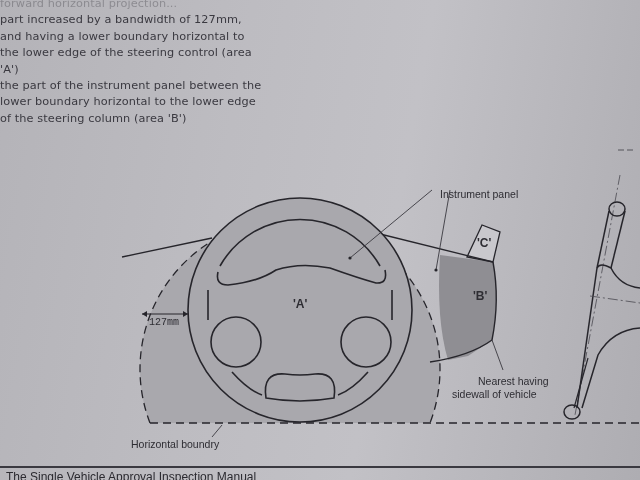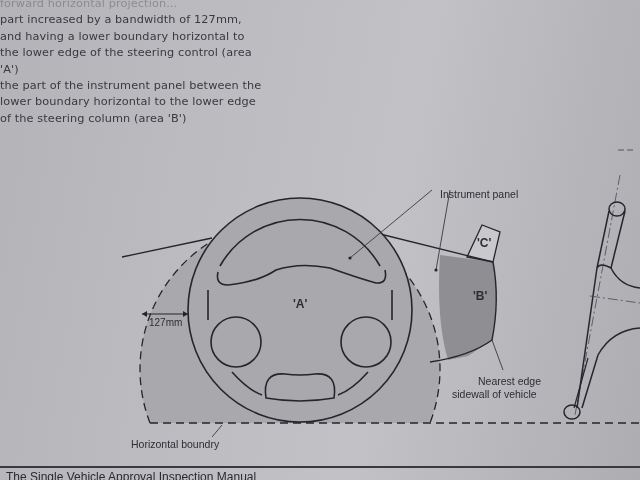--- a/index.html
+++ b/index.html
@@ -100,19 +100,19 @@
     <path d="M 588 358 L 574 408" stroke="#26252b" stroke-width="1.2"></path>
     <path d="M 590 296 L 640 303" stroke="#4a4950" stroke-width="0.8" stroke-dasharray="10 3 2 3"></path>
     <ellipse cx="572" cy="412" rx="8" ry="7" fill="none" stroke="#26252b" stroke-width="1.5"></ellipse>
   </g>
 </svg>
 
 <div class="lbl" style="left:413px; top:188px;margin-left:27px;">Instrument panel</div>
 <div class="lbl big" style="left:293px; top:297px;">'A'</div>
 <div class="lbl big" style="left:473px; top:289px;">'B'</div>
 <div class="lbl big" style="left:477px; top:236px;">'C'</div>
-<div class="lbl" style="left:149px; top:317px; font-size:10px;">127mm</div>
-<div class="lbl" style="left:478px; top:375px;">Nearest edge</div>
+<div class="lbl" style="left:149px; top:317px; font-size:10px;font-family:Liberation Mono, monospace;">127mm</div>
+<div class="lbl" style="left:478px; top:375px;">Nearest having</div>
 <div class="lbl" style="left:452px; top:388px;">sidewall of vehicle</div>
 <div class="lbl" style="left:131px; top:438px;">Horizontal boundry</div>
 
 <div class="footer-rule"></div>
 <div class="footer-text">The Single Vehicle Approval Inspection Manual</div>
 
 </body></html>

